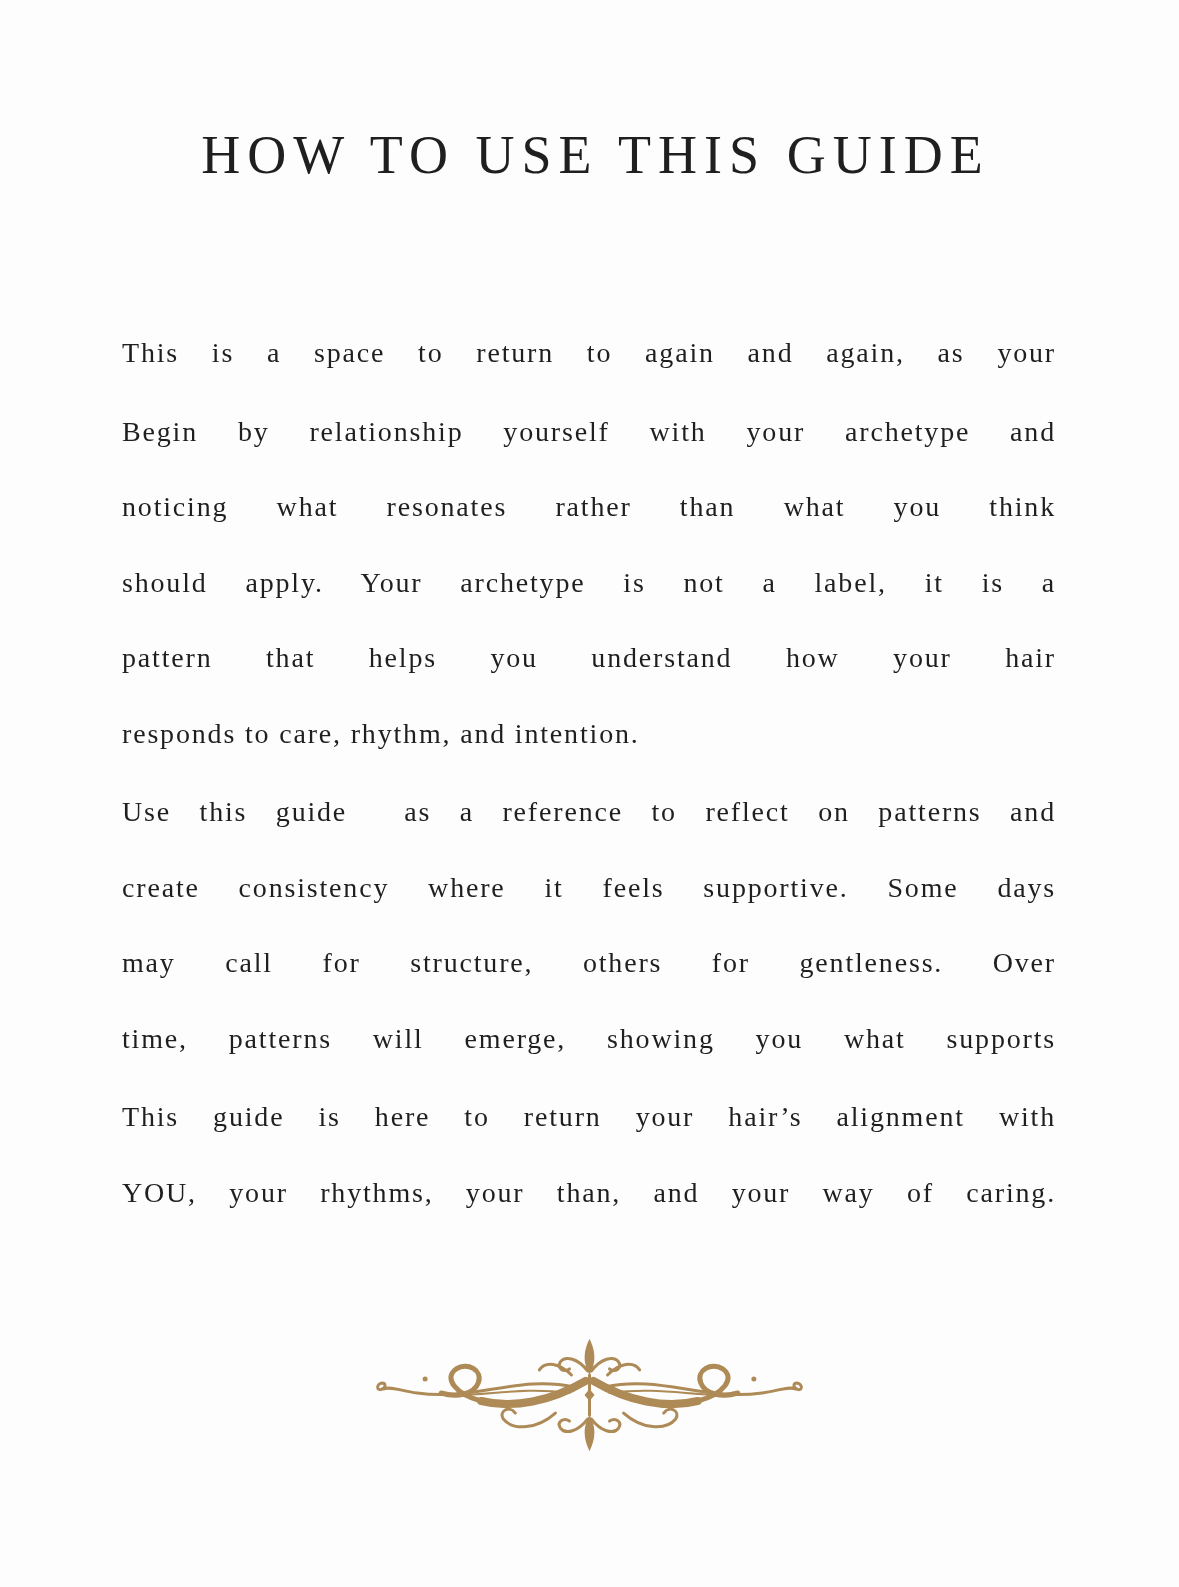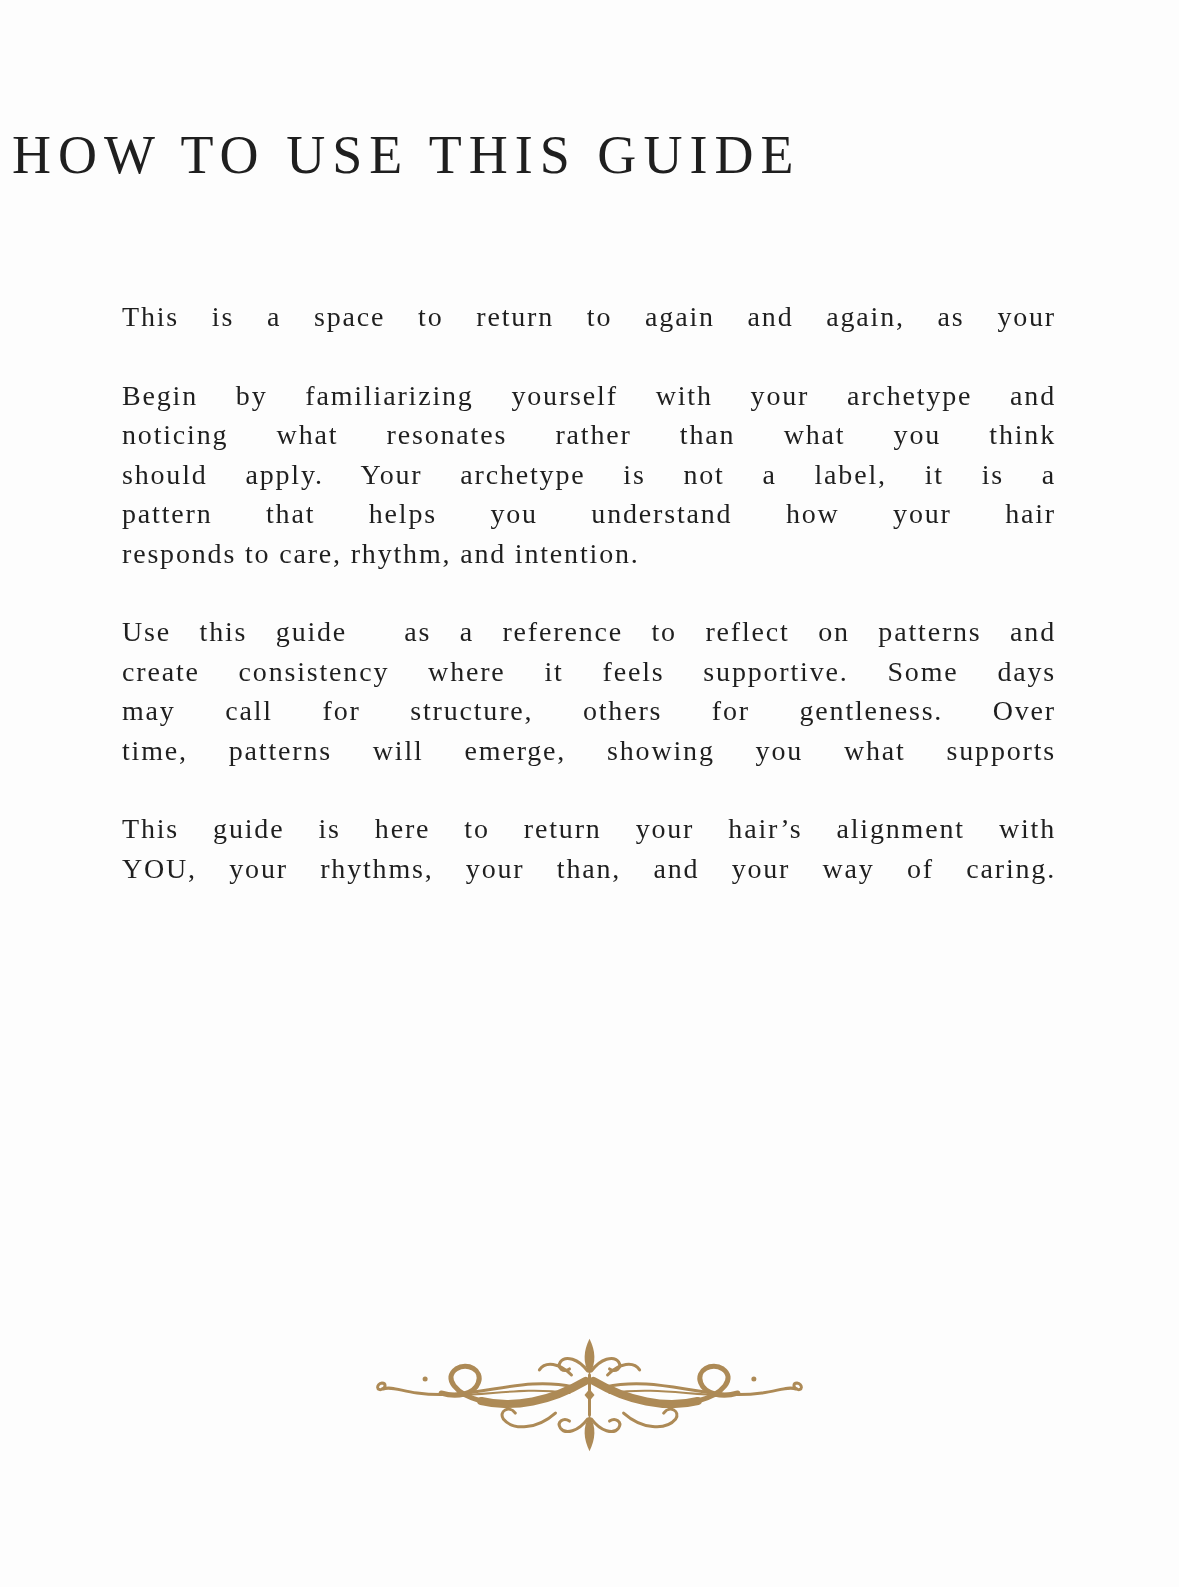--- a/index.html
+++ b/index.html
@@ -18,20 +18,21 @@
     width:1179px;
     height:1587px;
     background:var(--page-bg);
     overflow:hidden;
   }
   .title{
     position:absolute;
     top:124px;
     left:0;
     width:1179px;
+    text-align:center;
     font-size:54px;
     font-weight:normal;
     letter-spacing:0.13em;
     color:var(--text-color);
     white-space:nowrap;
     padding-left:12px;
   }
   .body-text{
     position:absolute;
     top:297px;
@@ -43,20 +44,21 @@
     color:var(--text-color);
   }
   .paragraph{
     margin-bottom:39px;
   }
   .paragraph:last-child{margin-bottom:0;}
   .line{
     text-align:justify;
     text-align-last:justify;
     white-space:normal;
+    margin-top:36px;
   }
   .line-last{
     text-align-last:left;
   }
   .flourish{
     position:absolute;
     top:1336px;
     left:369px;
     width:441px;
     height:118px;
@@ -69,21 +71,21 @@
 
 <div class="page">
 
   <h1 class="title">HOW TO USE THIS GUIDE</h1>
 
   <main class="body-text">
       <div class="paragraph">
         <div class="line">This is a space to return to again and again, as your</div>
       </div>
       <div class="paragraph">
-        <div class="line">Begin by familiarizing yourself with your archetype and</div>
+        <div class="line">Begin by relationship yourself with your archetype and</div>
         <div class="line">noticing what resonates rather than what you think</div>
         <div class="line">should apply. Your archetype is not a label, it is a</div>
         <div class="line">pattern that helps you understand how your hair</div>
         <div class="line line-last">responds to care, rhythm, and intention.</div>
       </div>
       <div class="paragraph">
         <div class="line">Use this guide&nbsp; as a reference to reflect on patterns and</div>
         <div class="line">create consistency where it feels supportive. Some days</div>
         <div class="line">may call for structure, others for gentleness. Over</div>
         <div class="line">time, patterns will emerge, showing you what supports</div>

